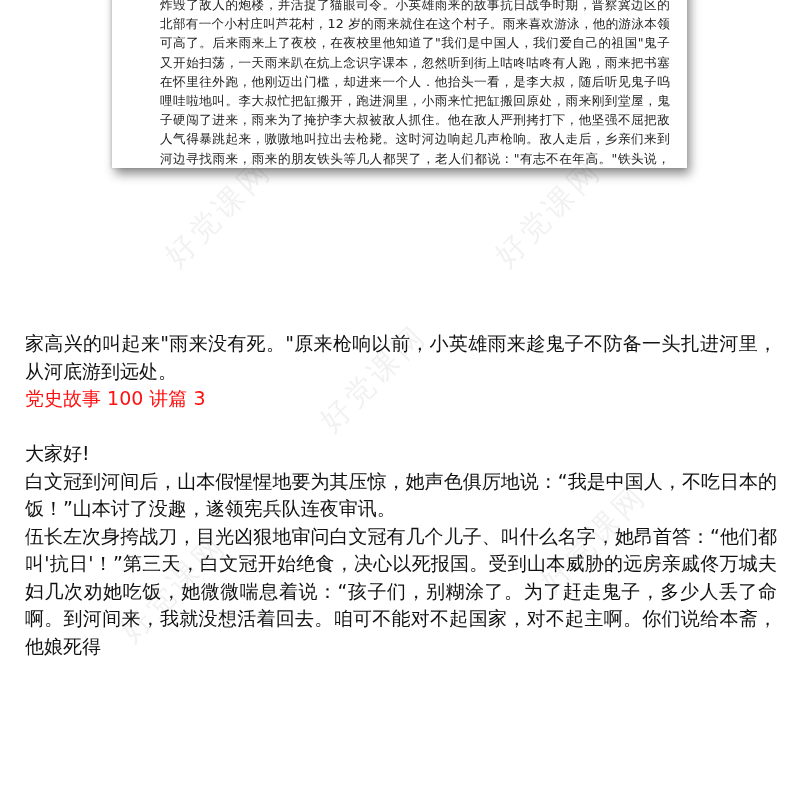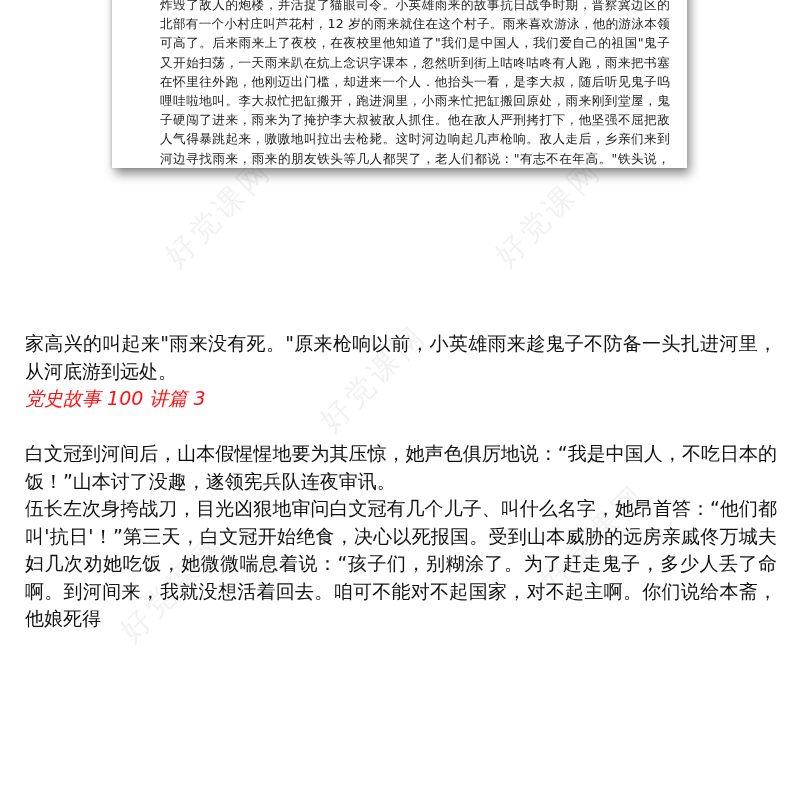--- a/index.html
+++ b/index.html
@@ -46,21 +46,20 @@
       font-size: 19px;
       line-height: 27.5px;
       color: #111111;
       text-align: justify;
     }
     .article p {
       margin: 0;
     }
     .article .heading {
       color: #ff1010;
-      font-style: italic;
     }
     .article .spacer {
       height: 27.5px;
     }
     .watermark {
       position: absolute;
       font-size: 30px;
       color: rgba(0,0,0,0.055);
       transform: rotate(-45deg);
       transform-origin: left bottom;
@@ -81,15 +80,16 @@
 <div class="watermark" style="left:185px; top:235px;">好党课网</div>
 <div class="watermark" style="left:515px; top:235px;">好党课网</div>
 <div class="watermark" style="left:340px; top:400px;">好党课网</div>
 <div class="watermark" style="left:140px; top:610px;">好党课网</div>
 <div class="watermark" style="left:560px; top:560px;">好党课网</div>
 
 <div class="article">
   <p>家高兴的叫起来"雨来没有死。"原来枪响以前，小英雄雨来趁鬼子不防备一头扎进河里，从河底游到远处。</p>
   <p class="heading">党史故事 100 讲篇 3</p>
   <div class="spacer"></div>
+  <p>大家好!</p>
   <p>白文冠到河间后，山本假惺惺地要为其压惊，她声色俱厉地说：“我是中国人，不吃日本的饭！”山本讨了没趣，遂领宪兵队连夜审讯。</p>
   <p>伍长左次身挎战刀，目光凶狠地审问白文冠有几个儿子、叫什么名字，她昂首答：“他们都叫'抗日'！”第三天，白文冠开始绝食，决心以死报国。受到山本威胁的远房亲戚佟万城夫妇几次劝她吃饭，她微微喘息着说：“孩子们，别糊涂了。为了赶走鬼子，多少人丢了命啊。到河间来，我就没想活着回去。咱可不能对不起国家，对不起主啊。你们说给本斋，他娘死得</p>
 </div>
 
 </body></html>

